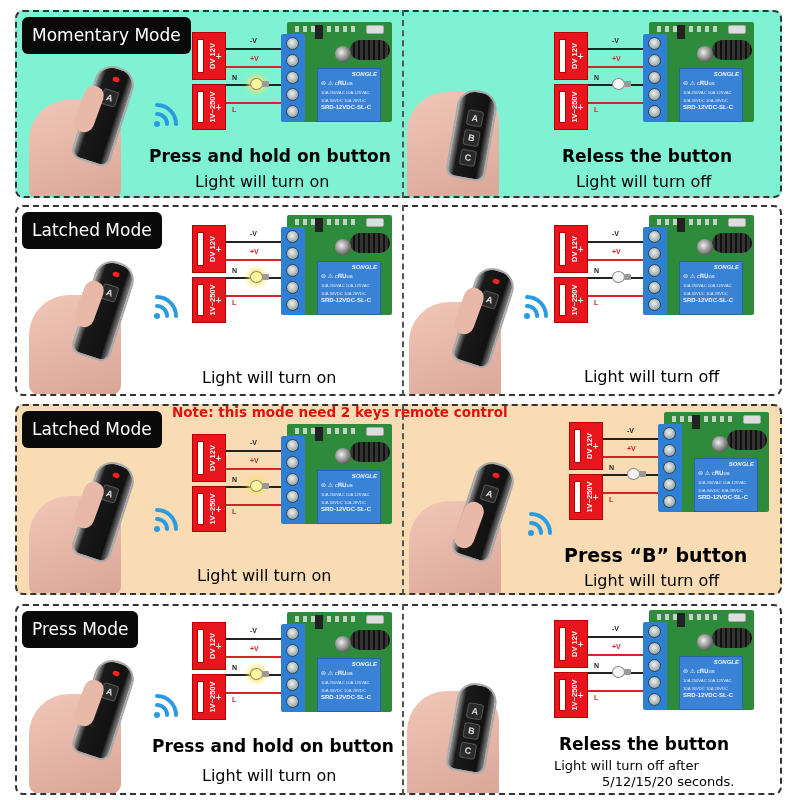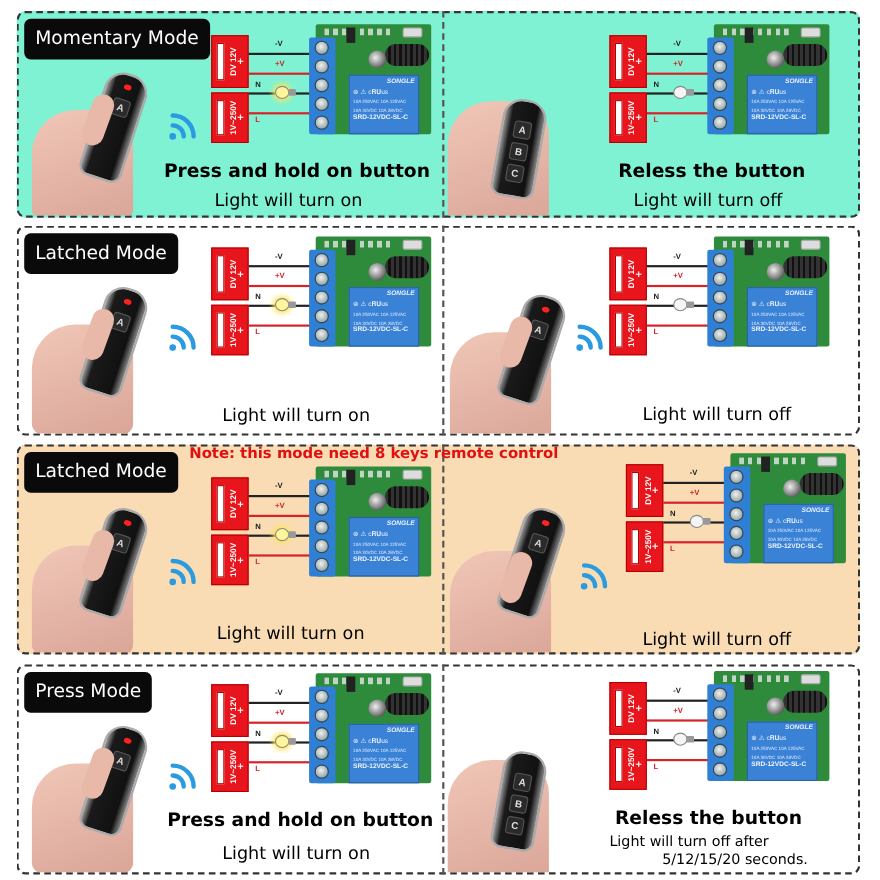--- a/index.html
+++ b/index.html
@@ -311,21 +311,21 @@
             <div class="model">SRD-12VDC-SL-C</div>
           </div>
       </div>
     </div>
     <div class="subline" style="left:180px;top:160px;">Light will turn off</div>
   </div>
 </div>
 
 <div class="row" style="top:404px;height:191px;background:#f9dcb4;">
   <div class="divider"></div>
-  <div class="note">Note: this mode need 8 keys remote control</div>
+  <div class="note">Note: this mode need 2 keys remote control</div>
   <div class="panel left">
     <div class="mode-label">Latched Mode</div>
     <div class="hand" style="left:12px;top:40px;">
       <div class="palm"></div>
       <div class="remote" style="left:55px;top:15px;">
           <div class="led"></div>
           <div class="key" style="top:22px;">A</div>
         </div>
       <div class="thumb"></div>
     </div>
@@ -433,20 +433,21 @@
           </div>
         <div class="relay">
             <div class="brand">SONGLE</div>
             <div class="marks">⊚ ⚠  c𝐑𝐔us</div>
             <div class="spec">10A 250VAC 10A 125VAC</div>
             <div class="spec">10A 30VDC 10A 28VDC</div>
             <div class="model">SRD-12VDC-SL-C</div>
           </div>
       </div>
     </div>
+    <div class="headline" style="left:160px;top:138px;font-size:19px;">Press  “B”  button</div>
     <div class="subline" style="left:180px;top:165px;">Light will turn off</div>
   </div>
 </div>
 
 <div class="row" style="top:604px;height:191px;background:#ffffff;">
   <div class="divider"></div>
   <div class="panel left">
     <div class="mode-label">Press Mode</div>
     <div class="hand" style="left:12px;top:38px;">
       <div class="palm"></div>

